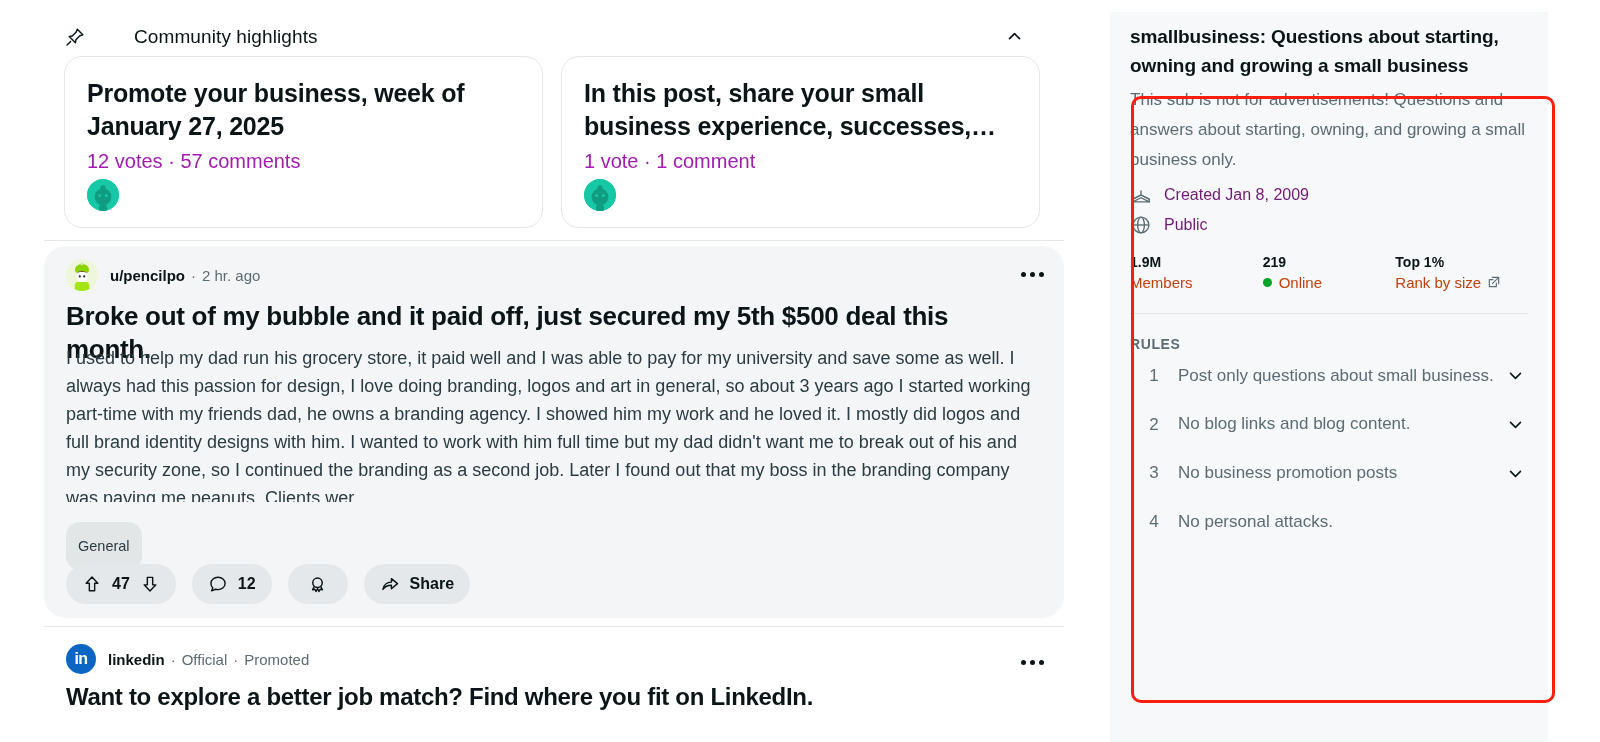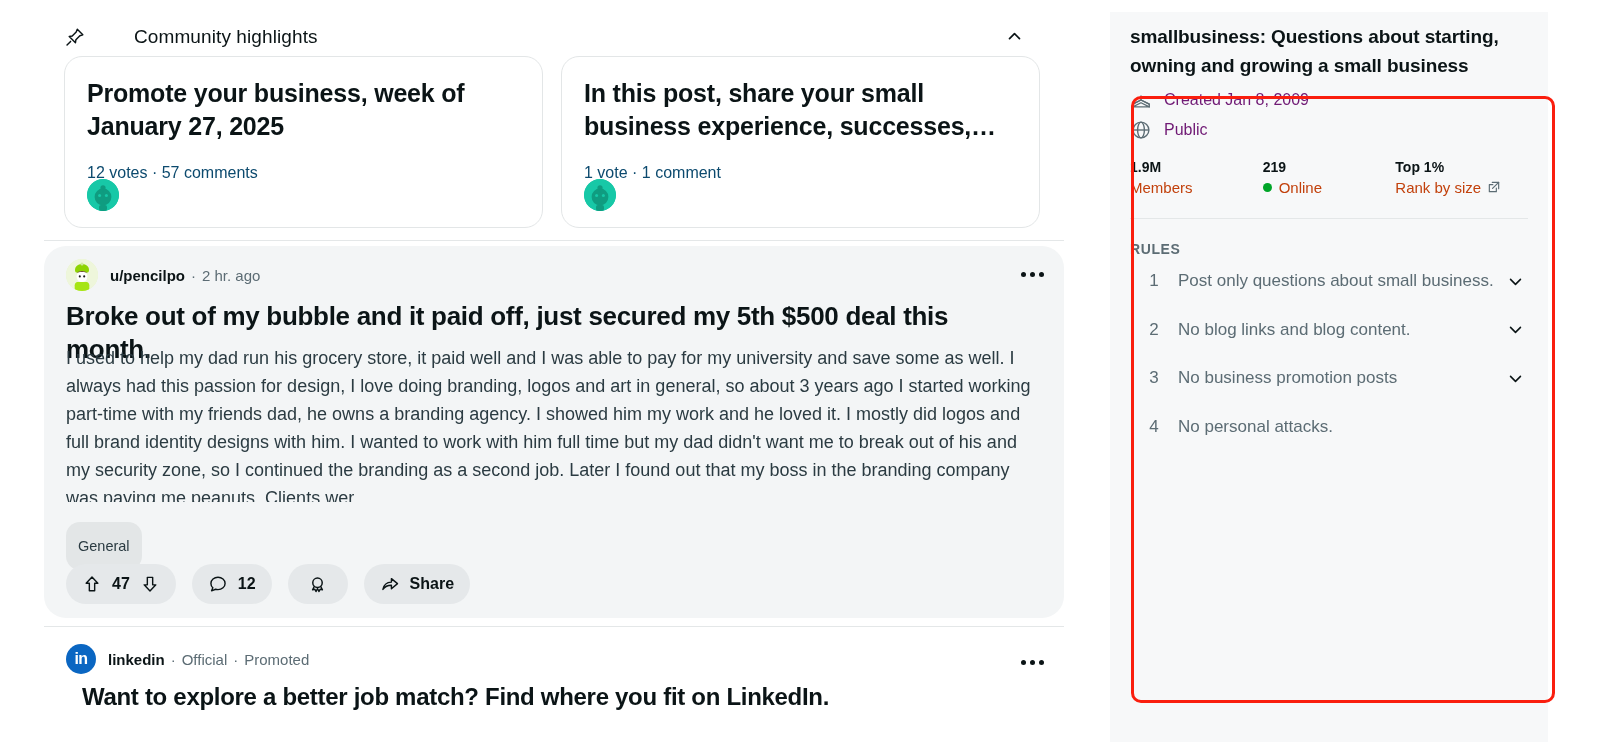--- a/index.html
+++ b/index.html
@@ -30,21 +30,21 @@
     flex: 1 1 0; min-width:0;
     border:1px solid #e3e6e7; border-radius:18px; background:#fff;
     padding: 20px 32px 0 22px; box-sizing:border-box; position:relative;
     cursor:pointer;
   }
   .hl-card-title {
     font-size: 25px; font-weight: 700; line-height: 1.3; color:#0b1416;
     letter-spacing:-.2px;
     display:-webkit-box; -webkit-line-clamp:2; -webkit-box-orient:vertical; overflow:hidden;
   }
-  .hl-card-meta { font-size: 16px; color:#0c4a6e; margin-top: 22px; }
+  .hl-card-meta { font-size: 20px; color:#a21caf; margin-top: 8px; }
   .hl-avatar {
     position:absolute; left:22px; bottom:16px; width:32px; height:32px; border-radius:50%;
     background:#16c6a4; overflow:hidden;
   }
 
   .feed-divider { position:absolute; left:44px; top:240px; width:1020px; height:1px; background:#e4e7e8; }
 
   
   .post-card {
     position:absolute; left:44px; top:246px; width:1020px; height:372px;
@@ -90,21 +90,21 @@
   .li-logo {
     width:30px; height:30px; border-radius:50%; background:#0a66c2; margin-right:12px;
     display:flex; align-items:center; justify-content:center; flex:none;
     color:#fff; font-size:16px; font-weight:700; letter-spacing:-.5px; font-family:"Liberation Sans", sans-serif;
   }
   .promo-name { font-size:15px; font-weight:700; color:#0b1416; }
   .promo-meta { font-size:15px; color:#5c6c74; }
   .promo-menu { position:absolute; right:14px; top:8px; width:36px; height:36px; border-radius:50%; display:flex; align-items:center; justify-content:center; cursor:pointer; }
   .promo-menu span { width:5px; height:5px; border-radius:50%; background:#0b1416; margin:0 2px; display:block; }
   .promo-title {
-    position:absolute; left:38px; top:46px; width:960px;
+    position:absolute; left:22px; top:46px; width:960px;
     font-size:24px; font-weight:700; color:#0b1416; letter-spacing:-.3px; line-height:1.25;
   }
 
   
   .sidebar {
     position:absolute; left:1110px; top:12px; width:438px; height:742px;
     background:#f7f8f9; border-radius:0 0 0 0; box-sizing:border-box;
     padding: 0 20px;
   }
   .sb-title {
@@ -297,20 +297,21 @@
           <span></span>
       </div>
       <div class="promo-title">Want to explore a better job match? Find where you fit on LinkedIn.</div>
     </div>
 
   </div>
 
   <div class="sidebar">
 
     <div class="sb-title">smallbusiness: Questions about starting, owning and growing a small business</div>
+    <div class="sb-desc">This sub is not for advertisements! Questions and answers about starting, owning, and growing a small business only.</div>
 
     <div class="sb-meta-row">
       <span class="ico">
         <svg viewBox="0 0 24 24" width="22" height="22" fill="none" stroke="#5c6c74" stroke-width="1.5" stroke-linejoin="round" stroke-linecap="round">
           <path d="M3 19.5h18l-9-4.5z"></path>
           <path d="M3 19.5v-3l9-4.5 9 4.5v3"></path>
           <path d="M3 16.5l9-4.5 9 4.5"></path>
           <path d="M12 12V7.5"></path>
         </svg>
       </span>

